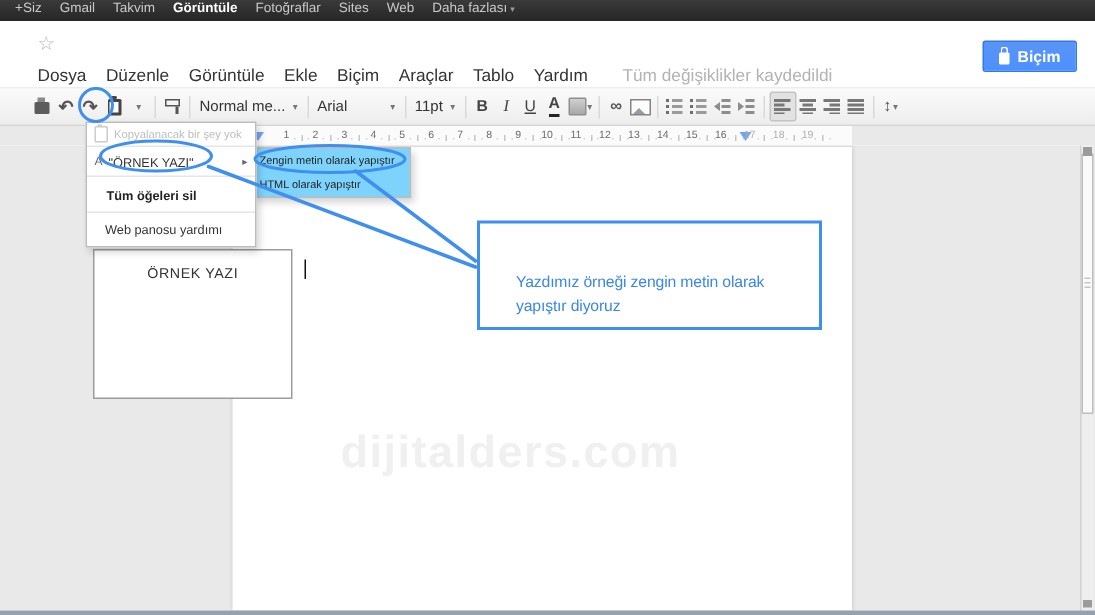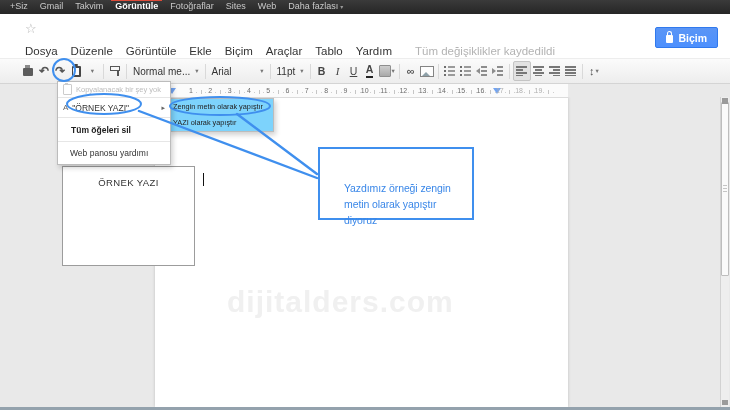--- a/index.html
+++ b/index.html
@@ -118,21 +118,21 @@
   .cm-item .a-ic{color:#666;font-size:8px;margin-right:4px}
   .cm-item .sub-arrow{margin-left:auto;font-size:7px;color:#666}
   .cm-plain{height:23px;padding:0 5px 0 13px;font-size:8.5px;color:#222;font-weight:bold}
   .cm-plain2{height:22px;padding:0 5px 0 12px;font-size:8.5px;color:#333;font-weight:normal}
   
   .sub-menu{position:absolute;left:168px;top:98px;width:106px;background:#7dd3fc;border:1px solid #bcbcbc;
             box-shadow:2px 3px 5px rgba(0,0,0,.18);z-index:24;box-sizing:border-box}
   .sm-item{height:16px;line-height:16px;padding:0 4px;font-size:7.3px;color:#222;cursor:pointer;white-space:nowrap}
   
   .anno-svg{position:absolute;left:0;top:0;width:730px;height:410px;z-index:40;pointer-events:none}
-  .anno-box{position:absolute;left:318px;top:147px;width:156px;height:73px;background:#fff;border:2px solid #3f8fee;
+  .anno-box{position:absolute;left:318px;top:147px;width:230px;height:73px;background:#fff;border:2px solid #3f8fee;
             z-index:35;box-sizing:border-box;padding:32px 4px 0 24px}
   .anno-text{display:block;max-width:168px;font-size:10.5px;line-height:1.5;color:#3a87e8;letter-spacing:-.1px}
   
   .vscroll{position:absolute;right:1px;top:97px;bottom:3px;width:8px;background:#eee;border-left:1px solid #d2d2d2;z-index:15}
   .vthumb{position:absolute;left:0;right:0;top:5px;height:172px;background:#fafafa;border:1px solid #bdbdbd;border-radius:1px;cursor:pointer}
   .vgrip{position:absolute;left:1px;right:1px;top:82px;height:7px;
          background-image:linear-gradient(#c4c4c4,#c4c4c4),linear-gradient(#c4c4c4,#c4c4c4),linear-gradient(#c4c4c4,#c4c4c4);
          background-size:100% 1px;background-position:0 0,0 3px,0 6px;background-repeat:no-repeat}
   .scroll-icon-top{position:absolute;right:2px;top:98px;width:6px;height:6px;background:#9b9b9b;z-index:16}
   .scroll-icon-bottom{position:absolute;right:2px;bottom:5px;width:6px;height:5px;background:#9b9b9b;z-index:16}
@@ -375,21 +375,21 @@
     <span>Tüm öğeleri sil</span>
   </div>
   <div class="cm-sep"></div>
   <div class="cm-row cm-plain2">
     <span>Web panosu yardımı</span>
   </div>
 </div>
 
 <div class="sub-menu">
   <div class="sm-item">Zengin metin olarak yapıştır</div>
-  <div class="sm-item">YAZI olarak yapıştır</div>
+  <div class="sm-item">HTML olarak yapıştır</div>
 </div>
 
 <svg class="anno-svg" viewBox="0 0 730 410">
   <circle cx="64" cy="70" r="11" fill="none" stroke="#3f8fee" stroke-width="2"></circle>
   <ellipse cx="104" cy="104" rx="37" ry="10" fill="none" stroke="#3f8fee" stroke-width="2"></ellipse>
   <ellipse cx="220" cy="106" rx="50" ry="9" fill="none" stroke="#3f8fee" stroke-width="2"></ellipse>
   <line x1="139" y1="111" x2="317" y2="178" stroke="#3f8fee" stroke-width="2.4" stroke-linecap="round"></line>
   <line x1="237" y1="114" x2="317" y2="174" stroke="#3f8fee" stroke-width="2.4" stroke-linecap="round"></line>
 </svg>
 

